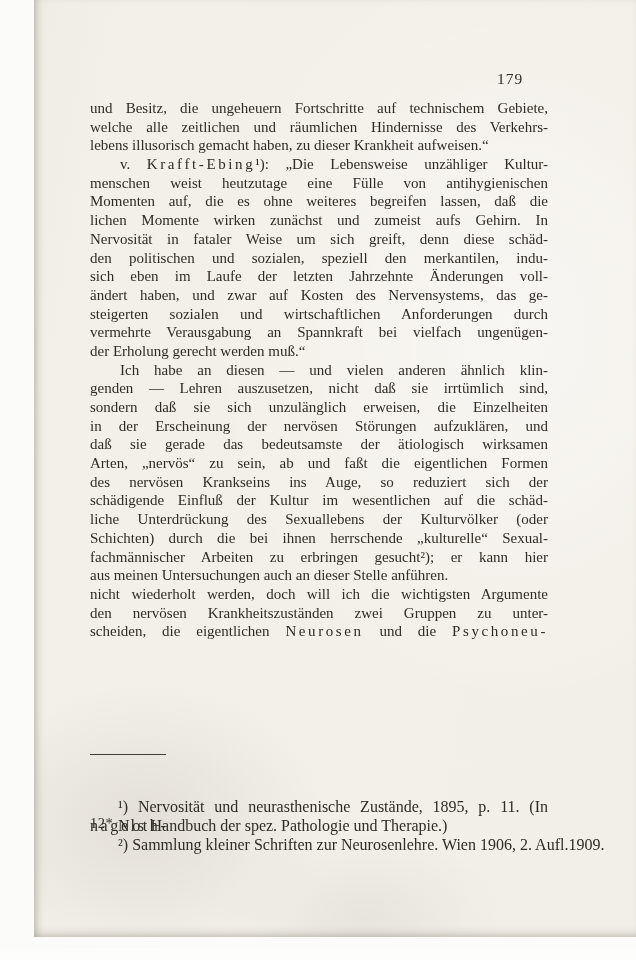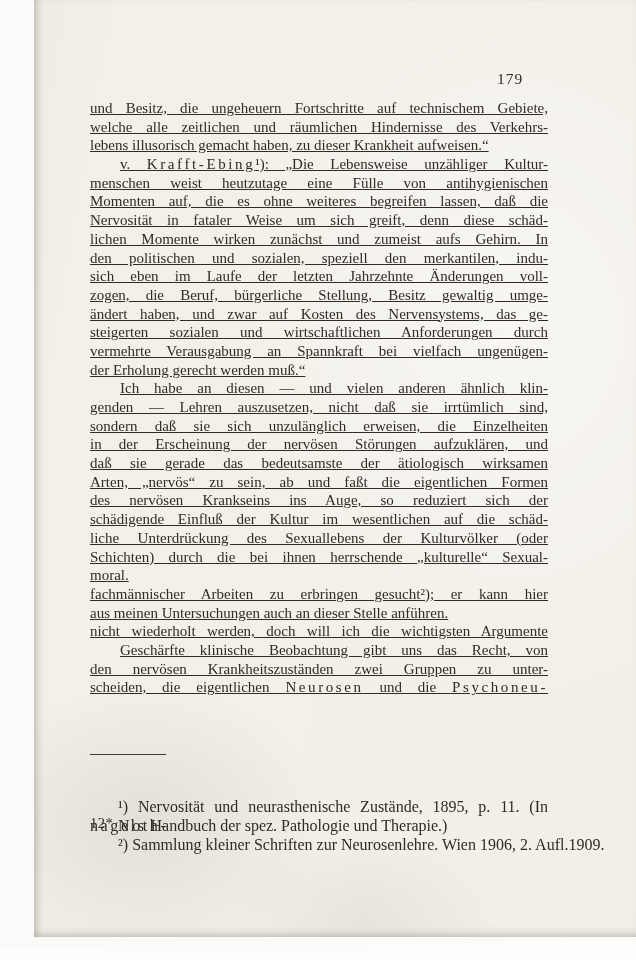--- a/index.html
+++ b/index.html
@@ -48,21 +48,20 @@
     left: 56px;
     width: 458px;
     font-size: 15px;
     color: #2f2c26;
   }
   .body-line {
     line-height: 18.7px;
     height: 18.7px;
     white-space: nowrap;
     text-align: left;
-    text-decoration: underline;
   }
   .body-line.just {
     white-space: normal;
     text-align: justify;
     text-align-last: justify;
   }
   .body-line.ind { padding-left: 30px; }
   .footnote-rule {
     position: absolute;
     top: 754px;
@@ -111,44 +110,41 @@
   <div class="page-sheet">
     <div class="page-number">179</div>
 
     <div class="text-block" id="body-lines">
         <div class="body-line just"><span>und Besitz, die ungeheuern Fortschritte auf technischem Gebiete,</span></div>
         <div class="body-line just"><span>welche alle zeitlichen und räumlichen Hindernisse des Verkehrs-</span></div>
         <div class="body-line"><span>lebens illusorisch gemacht haben, zu dieser Krankheit aufweisen.“</span></div>
         <div class="body-line just ind"><span>v. </span><span class="sp">Krafft-Ebing</span><span>¹): „Die Lebensweise unzähliger Kultur-</span></div>
         <div class="body-line just"><span>menschen weist heutzutage eine Fülle von antihygienischen</span></div>
         <div class="body-line just"><span>Momenten auf, die es ohne weiteres begreifen lassen, daß die</span></div>
+        <div class="body-line just"><span>lichen Momente wirken zunächst und zumeist aufs Gehirn. In</span></div>
         <div class="body-line just"><span>Nervosität in fataler Weise um sich greift, denn diese schäd-</span></div>
-        <div class="body-line just"><span>lichen Momente wirken zunächst und zumeist aufs Gehirn. In</span></div>
         <div class="body-line just"><span>den politischen und sozialen, speziell den merkantilen, indu-</span></div>
         <div class="body-line just"><span>sich eben im Laufe der letzten Jahrzehnte Änderungen voll-</span></div>
-        <div class="body-line just"><span>zogen, die Beruf, bürgerliche Stellung, Besitz gewaltig umge-</span></div>
         <div class="body-line just"><span>ändert haben, und zwar auf Kosten des Nervensystems, das ge-</span></div>
         <div class="body-line just"><span>steigerten sozialen und wirtschaftlichen Anforderungen durch</span></div>
         <div class="body-line just"><span>vermehrte Verausgabung an Spannkraft bei vielfach ungenügen-</span></div>
         <div class="body-line"><span>der Erholung gerecht werden muß.“</span></div>
         <div class="body-line just ind"><span>Ich habe an diesen — und vielen anderen ähnlich klin-</span></div>
         <div class="body-line just"><span>genden — Lehren auszusetzen, nicht daß sie irrtümlich sind,</span></div>
         <div class="body-line just"><span>sondern daß sie sich unzulänglich erweisen, die Einzelheiten</span></div>
         <div class="body-line just"><span>in der Erscheinung der nervösen Störungen aufzuklären, und</span></div>
         <div class="body-line just"><span>daß sie gerade das bedeutsamste der ätiologisch wirksamen</span></div>
         <div class="body-line just"><span>Arten, „nervös“ zu sein, ab und faßt die eigentlichen Formen</span></div>
         <div class="body-line just"><span>des nervösen Krankseins ins Auge, so reduziert sich der</span></div>
         <div class="body-line just"><span>schädigende Einfluß der Kultur im wesentlichen auf die schäd-</span></div>
         <div class="body-line just"><span>liche Unterdrückung des Sexuallebens der Kulturvölker (oder</span></div>
         <div class="body-line just"><span>Schichten) durch die bei ihnen herrschende „kulturelle“ Sexual-</span></div>
-        <div class="body-line"><span>moral.</span></div>
         <div class="body-line just"><span>fachmännischer Arbeiten zu erbringen gesucht²); er kann hier</span></div>
         <div class="body-line"><span>aus meinen Untersuchungen auch an dieser Stelle anführen.</span></div>
         <div class="body-line just"><span>nicht wiederholt werden, doch will ich die wichtigsten Argumente</span></div>
-        <div class="body-line just ind"><span>Geschärfte klinische Beobachtung gibt uns das Recht, von</span></div>
         <div class="body-line just"><span>den nervösen Krankheitszuständen zwei Gruppen zu unter-</span></div>
         <div class="body-line just"><span>scheiden, die eigentlichen </span><span class="sp">Neurosen</span><span> und die </span><span class="sp">Psychoneu-</span></div>
       </div>
 
     <div class="footnote-rule"></div>
 
     <div class="footnotes" id="footnote-lines">
         <div class="footnote-line just ind"><span>¹) Nervosität und neurasthenische Zustände, 1895, p. 11. (In </span><span class="sp">Noth-</span></div>
         <div class="footnote-line"><span class="sp">nagels</span><span> Handbuch der spez. Pathologie und Therapie.)</span></div>
         <div class="footnote-line ind"><span>²) Sammlung kleiner Schriften zur Neurosenlehre. Wien 1906, 2. Aufl.1909.</span></div>

